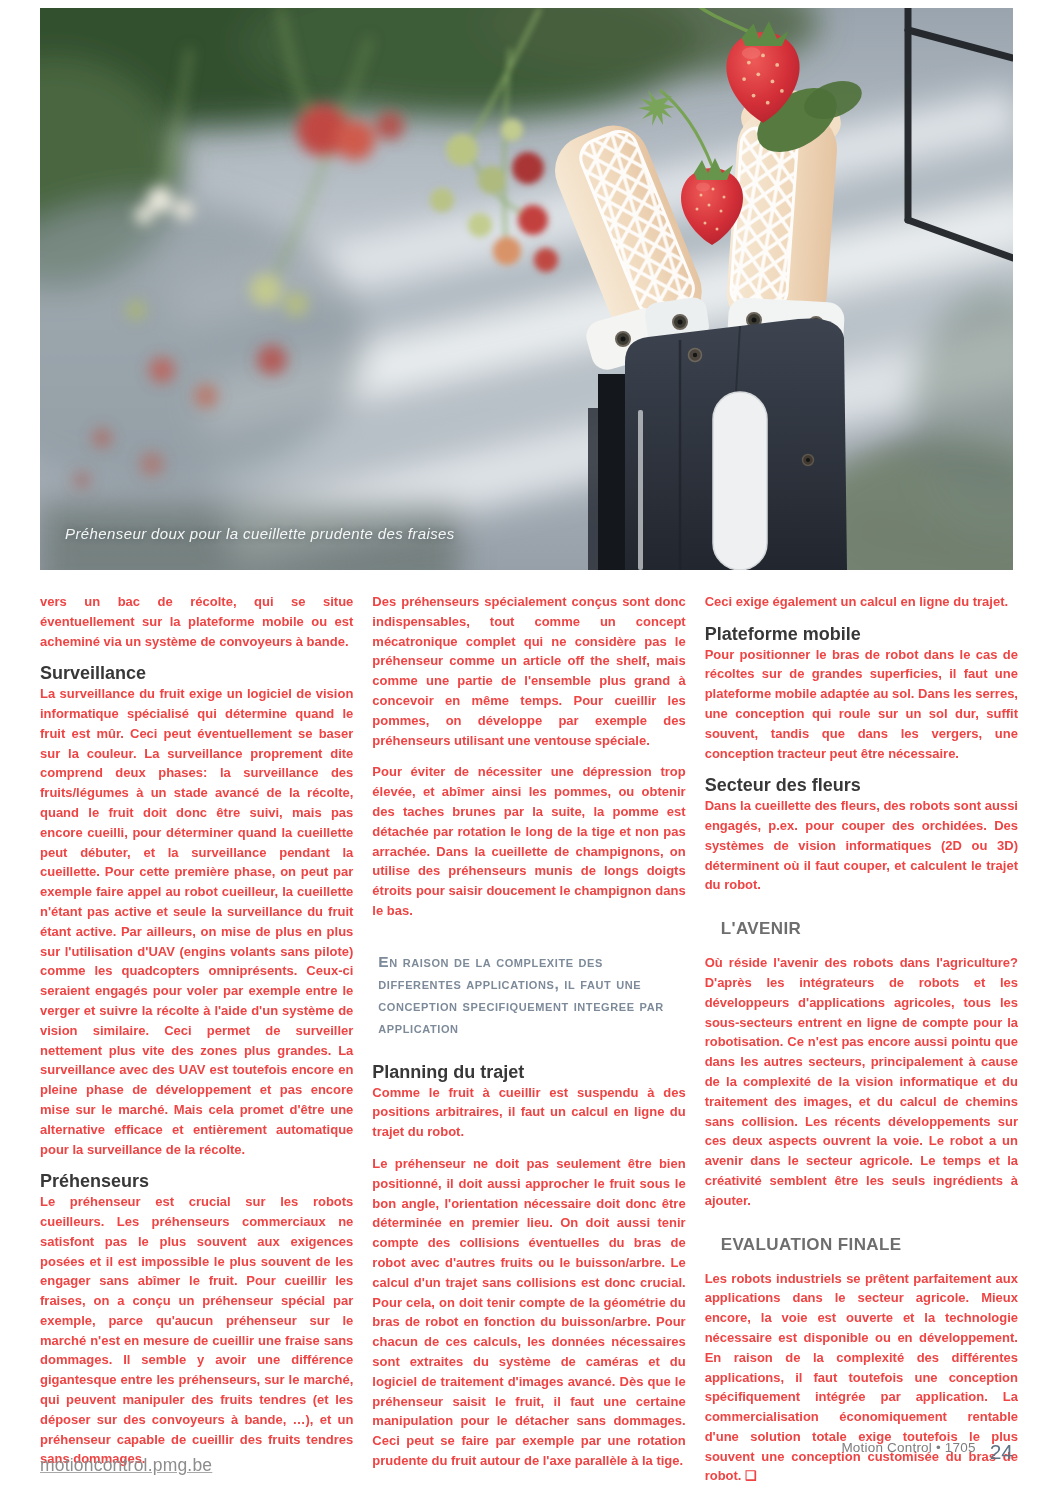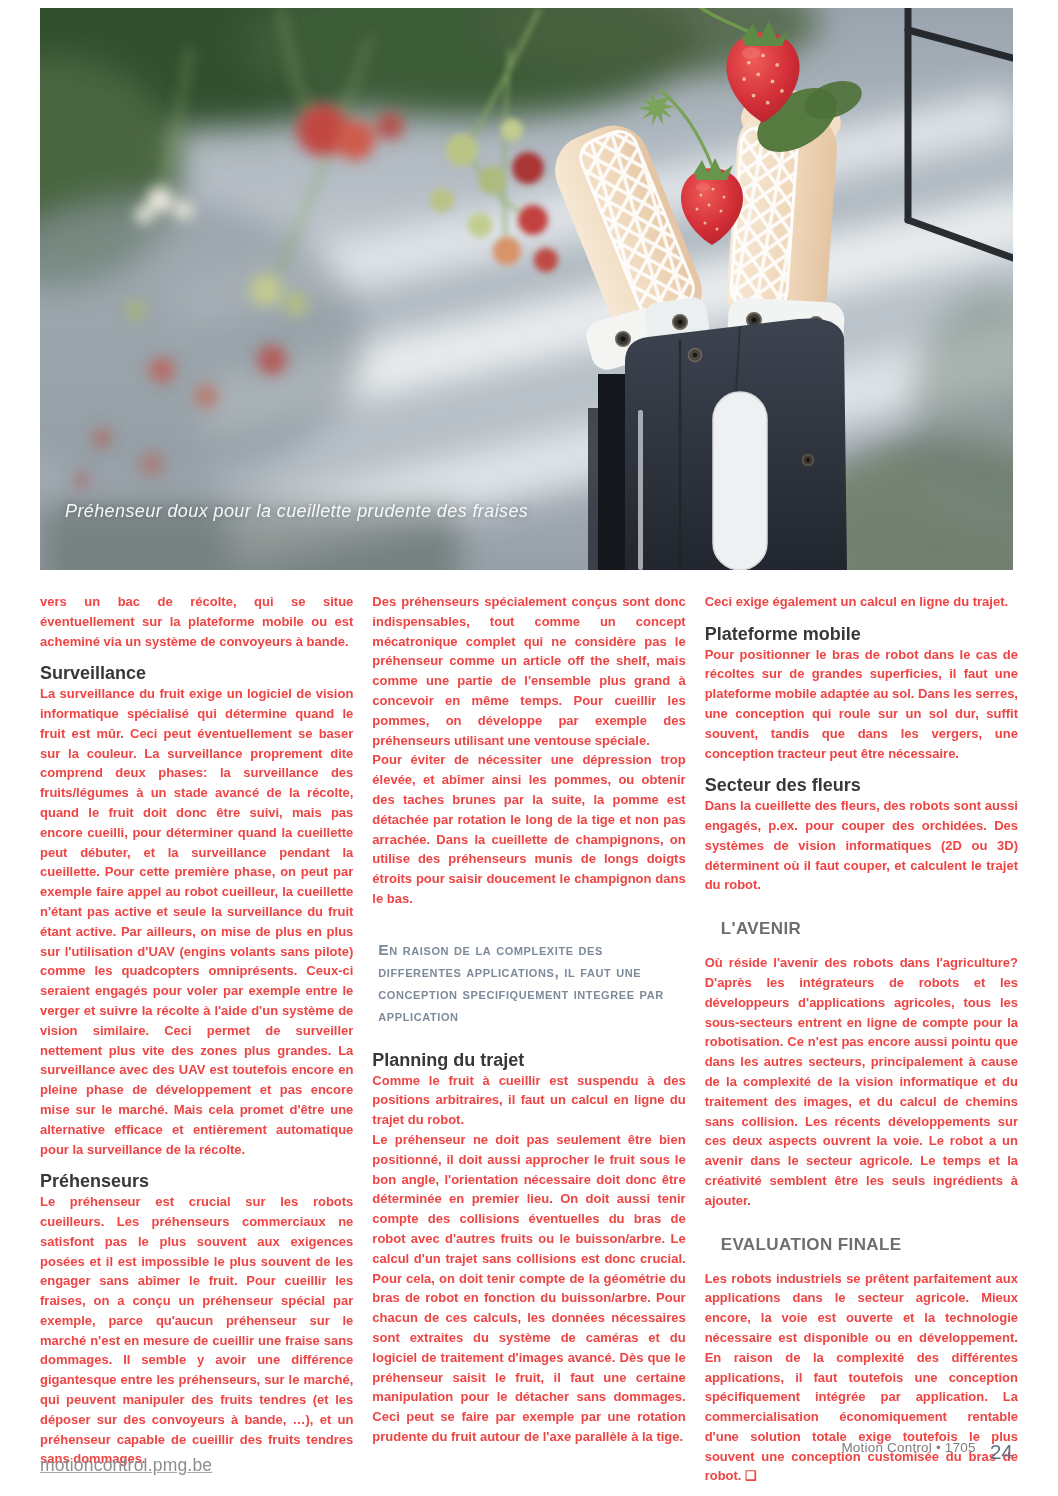--- a/index.html
+++ b/index.html
@@ -8,37 +8,37 @@
     width:1058px;height:1496px;
     background:#ffffff;
     font-family:"Liberation Sans", sans-serif;
     overflow:hidden;
   }
   
   .photo-wrap{
     position:absolute;left:40px;top:8px;width:973px;height:562px;overflow:hidden;
   }
   .photo-caption{
-    position:absolute;left:25px;bottom:48px;
-    font-style:italic;font-size:18px;letter-spacing:.4px;
+    position:absolute;left:25px;bottom:28px;
+    font-style:italic;font-size:15px;letter-spacing:.4px;
     color:rgba(255,255,255,.93);
     text-shadow:0 0 6px rgba(40,50,60,.45);
   }
   
   .columns{
     position:absolute;left:40px;top:592px;width:978px;
     display:flex;gap:19px;
   }
   .col{flex:1;min-width:0;}
   .col p{
     margin:0;
     font-size:13px;line-height:19.8px;
     color:#ef4444;text-align:justify;font-weight:bold;
   }
-  .col p + p{margin-top:0;}
+  .col p + p{margin-top:12px;}
   .subhead{
     margin:13px 0 0 0;
     font-size:18px;line-height:19.8px;font-weight:bold;color:#383838;
   }
   .bighead{
     margin:24px 0 14px 16px;
     font-size:17px;font-weight:bold;color:#6e6e6e;letter-spacing:.4px;
   }
   .pullquote{
     margin:30px 6px 24px 6px;

